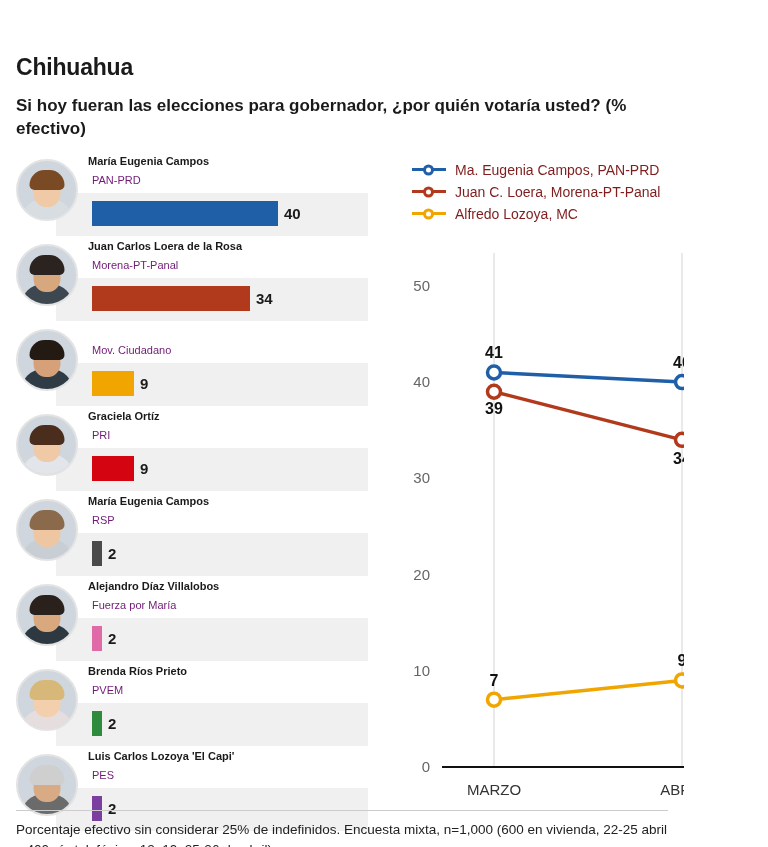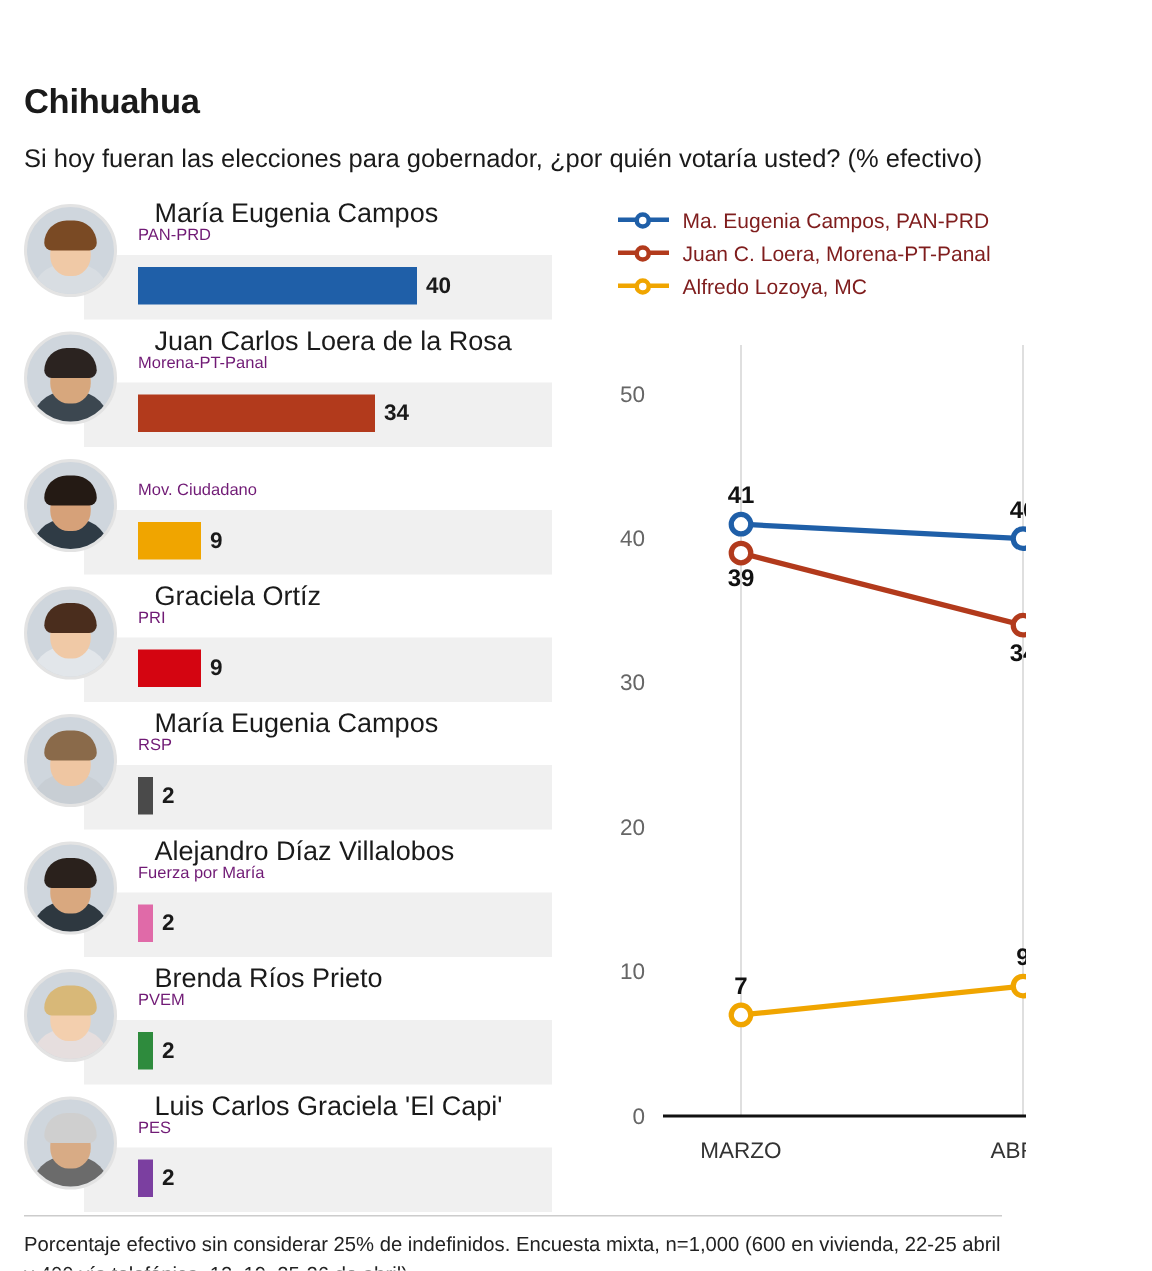--- a/index.html
+++ b/index.html
@@ -18,21 +18,21 @@
     margin-top: 40px;
   }
   .title {
     font-size: 23px;
     font-weight: bold;
     margin: 14px 0 0 0;
     letter-spacing: -0.2px;
   }
   .subtitle {
     font-size: 17px;
-    font-weight: normal;
+    font-weight: bold;
     line-height: 1.35;
     margin: 14px 0 0 0;
     max-width: 740px;
   }
   .content {
     display: flex;
     flex-direction: row;
     margin-top: 12px;
   }
   
@@ -79,23 +79,23 @@
   .avatar .body {
     position: absolute;
     left: 50%; bottom: -4px;
     transform: translateX(-50%);
     width: 52px; height: 24px;
     border-radius: 22px 22px 0 0;
     background: #4a5560;
   }
   .cand-name {
     position: absolute;
-    left: 87px; top: 2px;
-    font-size: 18px;
-    font-weight: normal;
+    left: 72px; top: 2px;
+    font-size: 11px;
+    font-weight: bold;
     white-space: nowrap;
   }
   .cand-party {
     position: absolute;
     left: 76px; top: 21px;
     font-size: 11px;
     color: #701a75;
     white-space: nowrap;
     text-align: right;
   }
@@ -285,21 +285,21 @@
         </div>
       </div>
 
       <div class="row">
         <div class="stripe"></div>
         <div class="avatar" id="av7">
           <div class="body" style="background: rgb(107, 107, 107);"></div>
             <div class="face" style="background: rgb(216, 171, 133);"></div>
             <div class="hair" style="background: rgb(207, 207, 207);"></div>
         </div>
-        <div class="cand-name">Luis Carlos Graciela 'El Capi'</div>
+        <div class="cand-name">Luis Carlos Lozoya 'El Capi'</div>
         <div class="cand-party">PES</div>
         <div class="barwrap">
           <div class="bar" id="bar7" style="width: 10px; background: rgb(123, 63, 160);"></div>
           <div class="barval">2</div>
         </div>
       </div>
 
     </div>
 
     <div class="chartbox">

